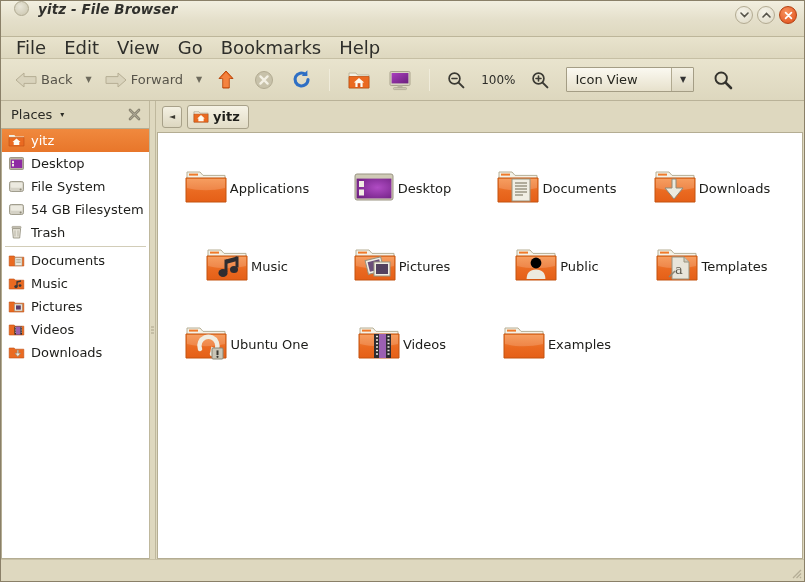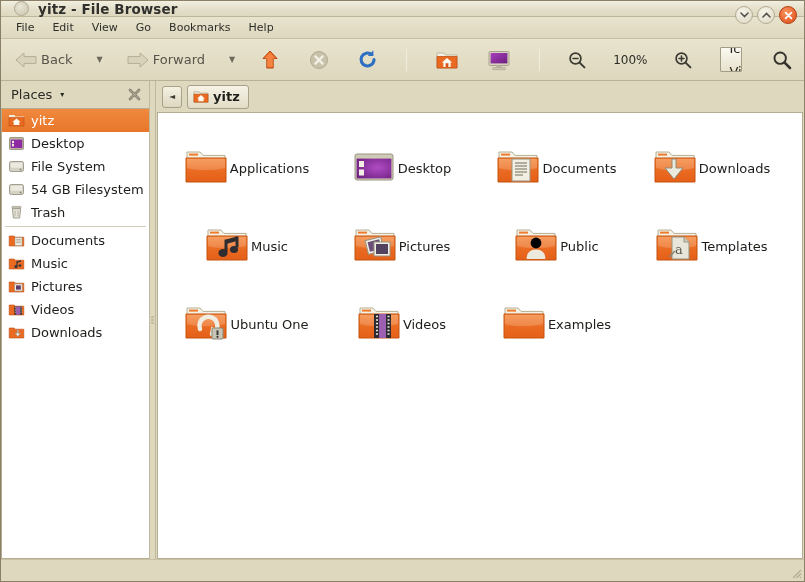--- a/index.html
+++ b/index.html
@@ -14,26 +14,27 @@
   .window {
     width: 805px; height: 582px;
     position: relative;
     background: #e0dbc4;
     border: 1px solid #8a8068;
     display: flex; flex-direction: column;
   }
 
   
   .titlebar {
-    height: 16px;
+    height: 36px;
     background: linear-gradient(to bottom, #f2efe0 0%, #e4dfca 55%, #ded8bf 100%);
     border-bottom: 1px solid #bdb69a;
-    display: flex; align-items: center;
+    display: flex; 
     position: relative; flex: none;
     padding: 0 4px;
+    font-style: italic;
   }
   .win-menu-btn {
     width: 15px; height: 15px; border-radius: 50%;
     background: radial-gradient(circle at 40% 35%, #e9e6d8, #c9c4ad);
     border: 1px solid #b0aa92;
     margin-left: 9px; margin-right: 9px;
     flex: none;
   }
   .title-text {
     font-weight: bold; font-size: 13.5px; color: #30302c;
@@ -58,32 +59,32 @@
 
   
   .menubar {
     height: 22px; flex: none;
     background: linear-gradient(to bottom, #e8e3cd, #ded8bf);
     border-bottom: 1px solid #c6bfa4;
     display: flex; align-items: center;
     padding-left: 6px;
   }
   .menu-item {
-    font-size: 11px; color: #2e2e2a;
+    font-size: 18px; color: #2e2e2a;
     padding: 2px 9px; border-radius: 2px;
     cursor: default;
   }
 
   
   .toolbar {
     height: 42px; flex: none;
     background: linear-gradient(to bottom, #e9e4ce 0%, #ddd7be 100%);
     border-bottom: 1px solid #b9b298;
     display: flex; align-items: center;
-    padding: 0 8px; gap: 16px;
+    padding: 0 8px; gap: 5px;
   }
   .tb-btn {
     display: flex; align-items: center; gap: 4px;
     padding: 3px 5px; border-radius: 3px;
     border: 1px solid transparent;
     height: 30px;
   }
   .tb-label { font-size: 13px; color: #57544a; }
   .tb-arrow { font-size: 8px; color: #6d6a5c; padding: 0 2px; }
   .tb-sep {

